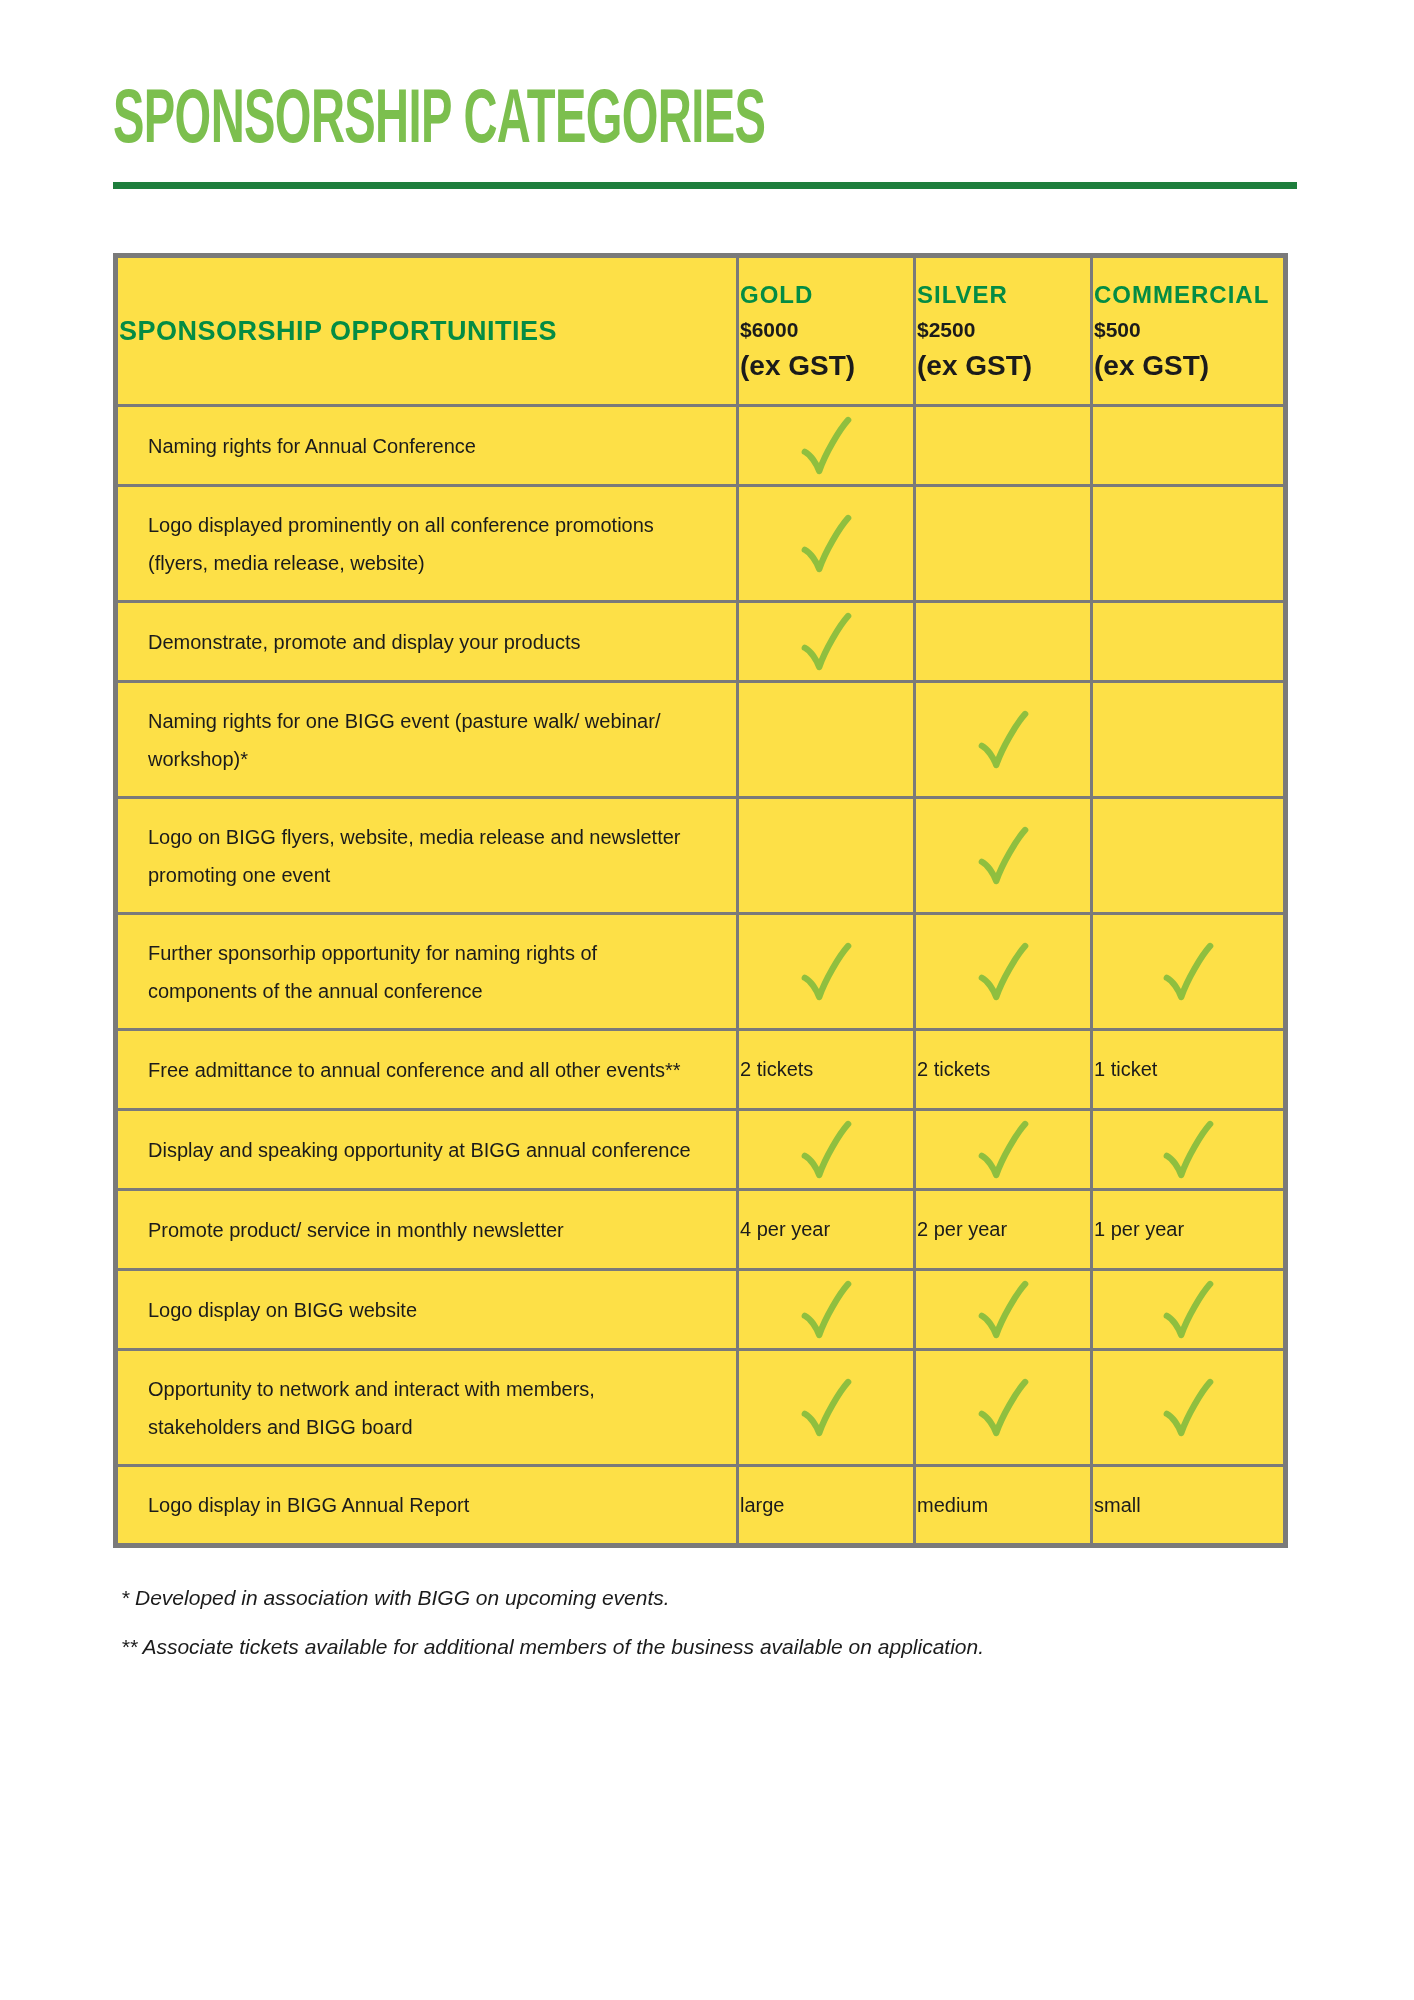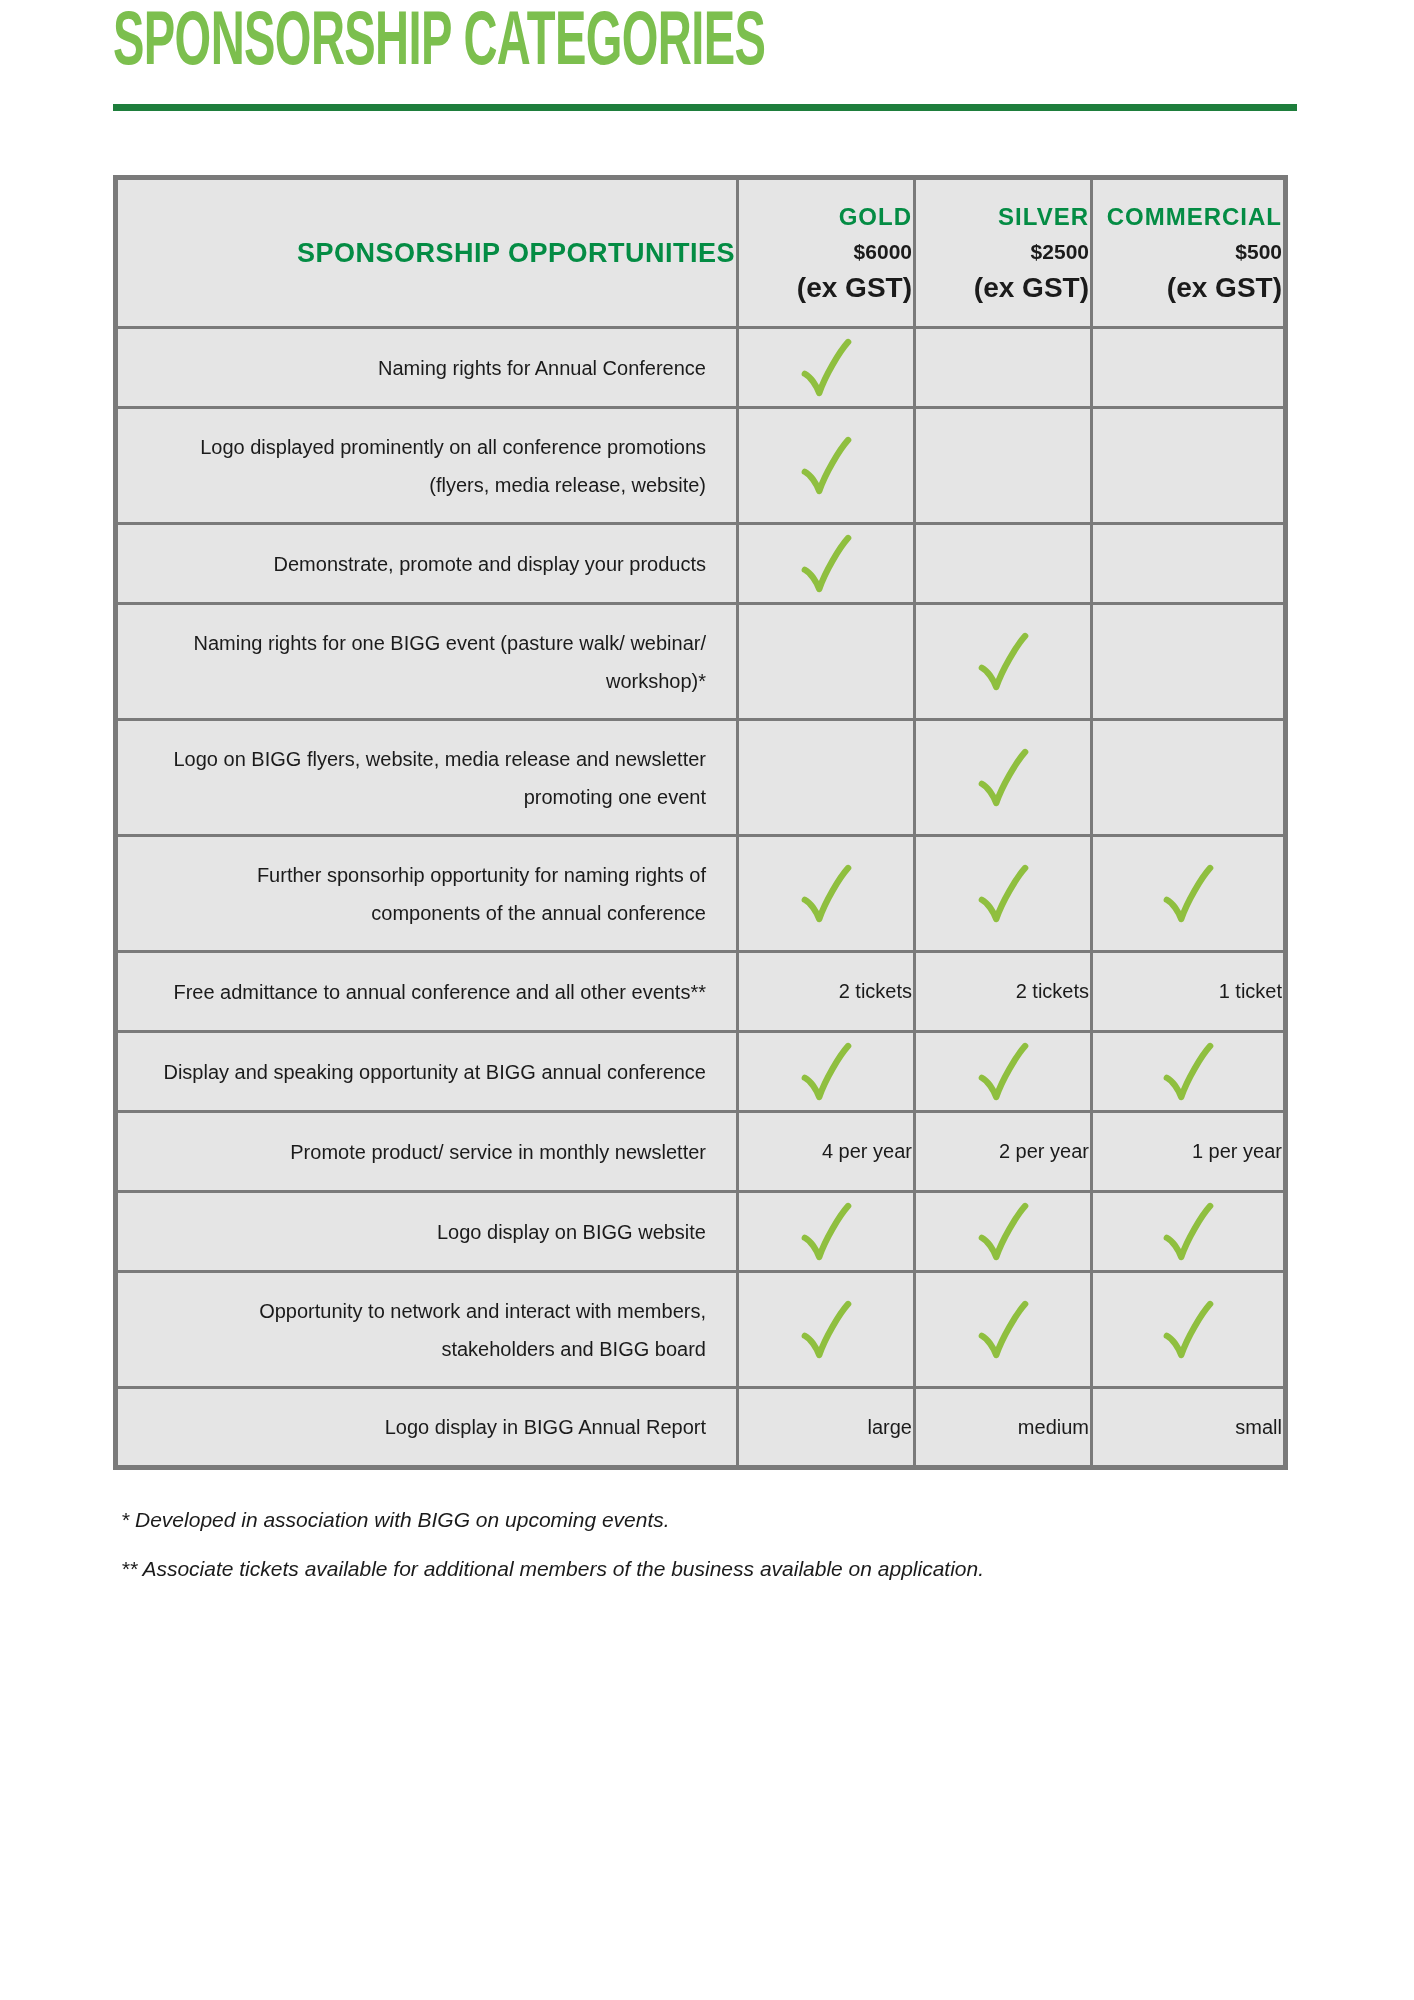--- a/index.html
+++ b/index.html
@@ -9,35 +9,35 @@
     --check-green:#8FBF3F;
     --border-gray:#7A7A7A;
     --text:#1B1B1B;
   }
   *{box-sizing:border-box;}
   html,body{margin:0;padding:0;}
   body{
     width:1414px;height:2000px;background:#ffffff;overflow:hidden;
     font-family:"Liberation Sans","DejaVu Sans",sans-serif;color:var(--text);
   }
-  .content{padding-left:113px;}
+  .content{padding-left:113px;padding-top:78px;}
   .page-title{
     margin:0;line-height:1;white-space:nowrap;
     font-size:76px;font-weight:800;letter-spacing:-1px;
     color:var(--title-green);
     transform:scaleX(0.62);transform-origin:left center;
   }
   .divider{width:1184px;height:7px;background:var(--divider-green);margin-top:28px;}
   table.sponsor{
     border-collapse:collapse;table-layout:fixed;width:1170px;margin-top:64px;
     border:5px solid var(--border-gray);
   }
   table.sponsor th,table.sponsor td{
     border:3px solid var(--border-gray);
-    text-align:right;vertical-align:middle;background:#e5e5e5;
+    text-align:left;vertical-align:middle;background:#fde047;
   }
   thead th{height:150px;}
   .label-head span{
     font-size:27px;font-weight:700;letter-spacing:0.5px;color:var(--header-green);
   }
   .col-name{font-size:24px;font-weight:700;letter-spacing:1px;color:var(--header-green);}
   .col-price{font-size:21px;margin-top:9px;color:var(--text);}
   .col-gst{font-size:28px;margin-top:8px;color:var(--text);}
   td.label-cell{
     font-size:20px;line-height:38px;padding:4px 30px;height:80px;color:var(--text);

